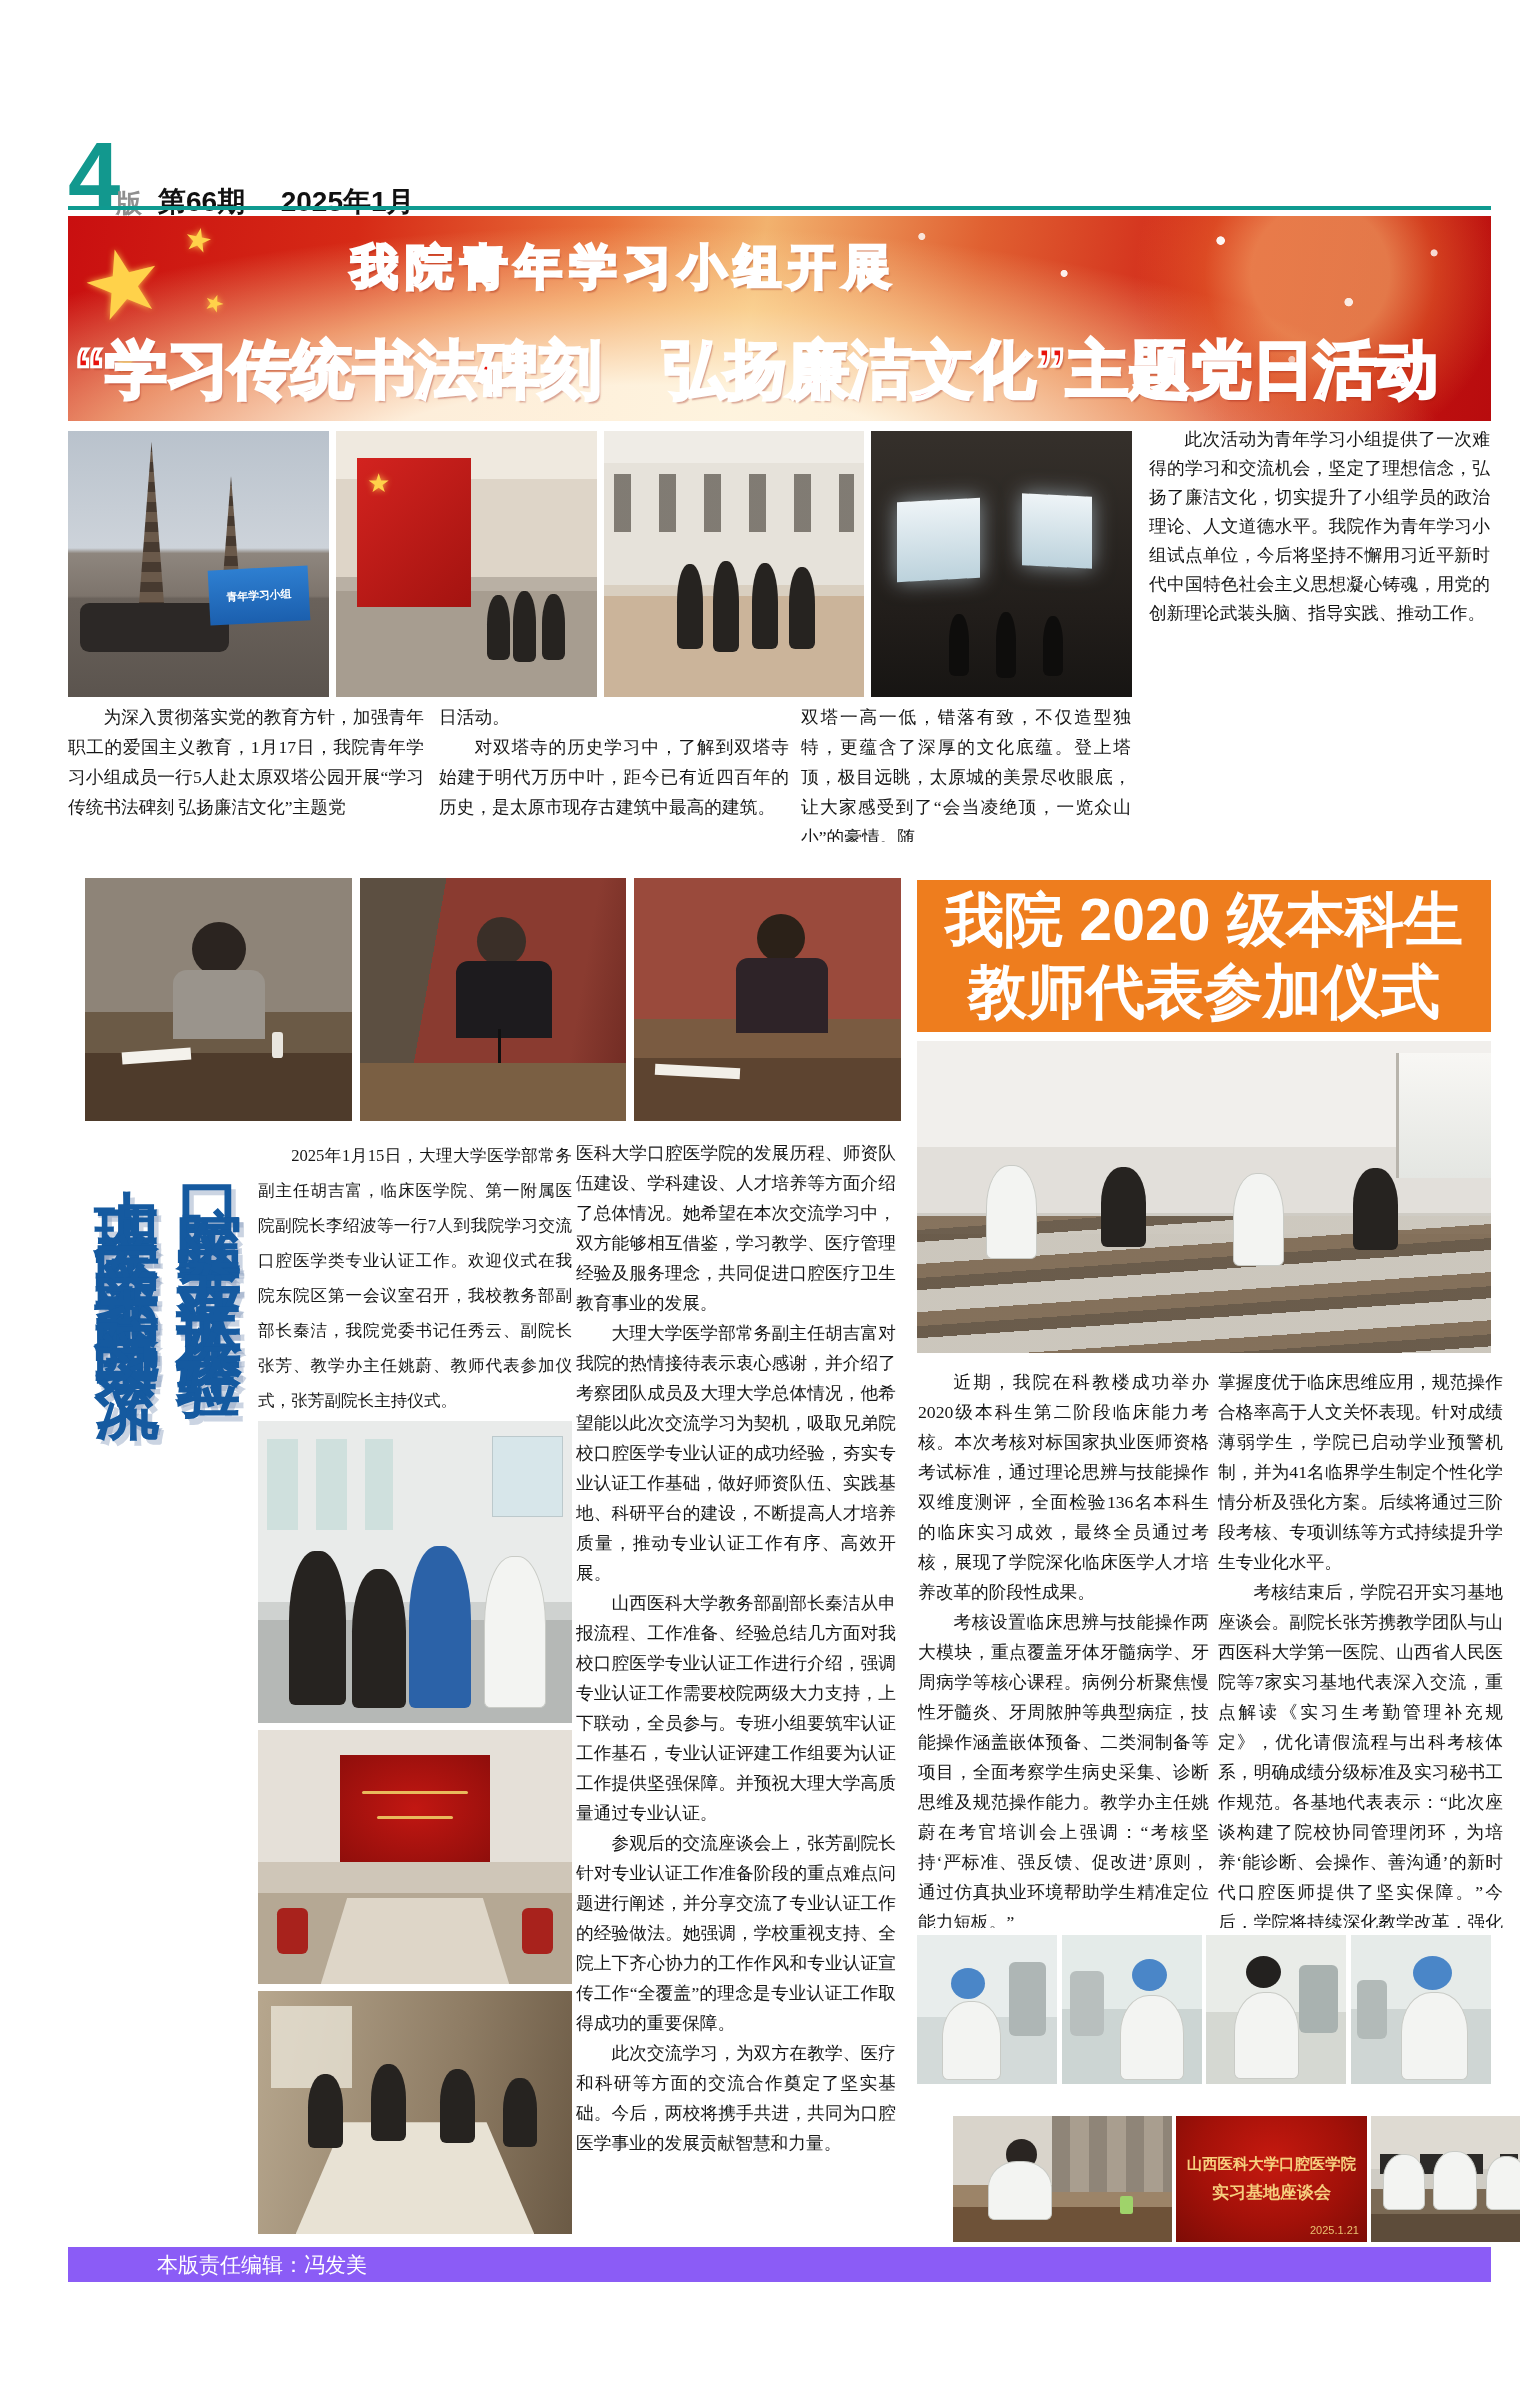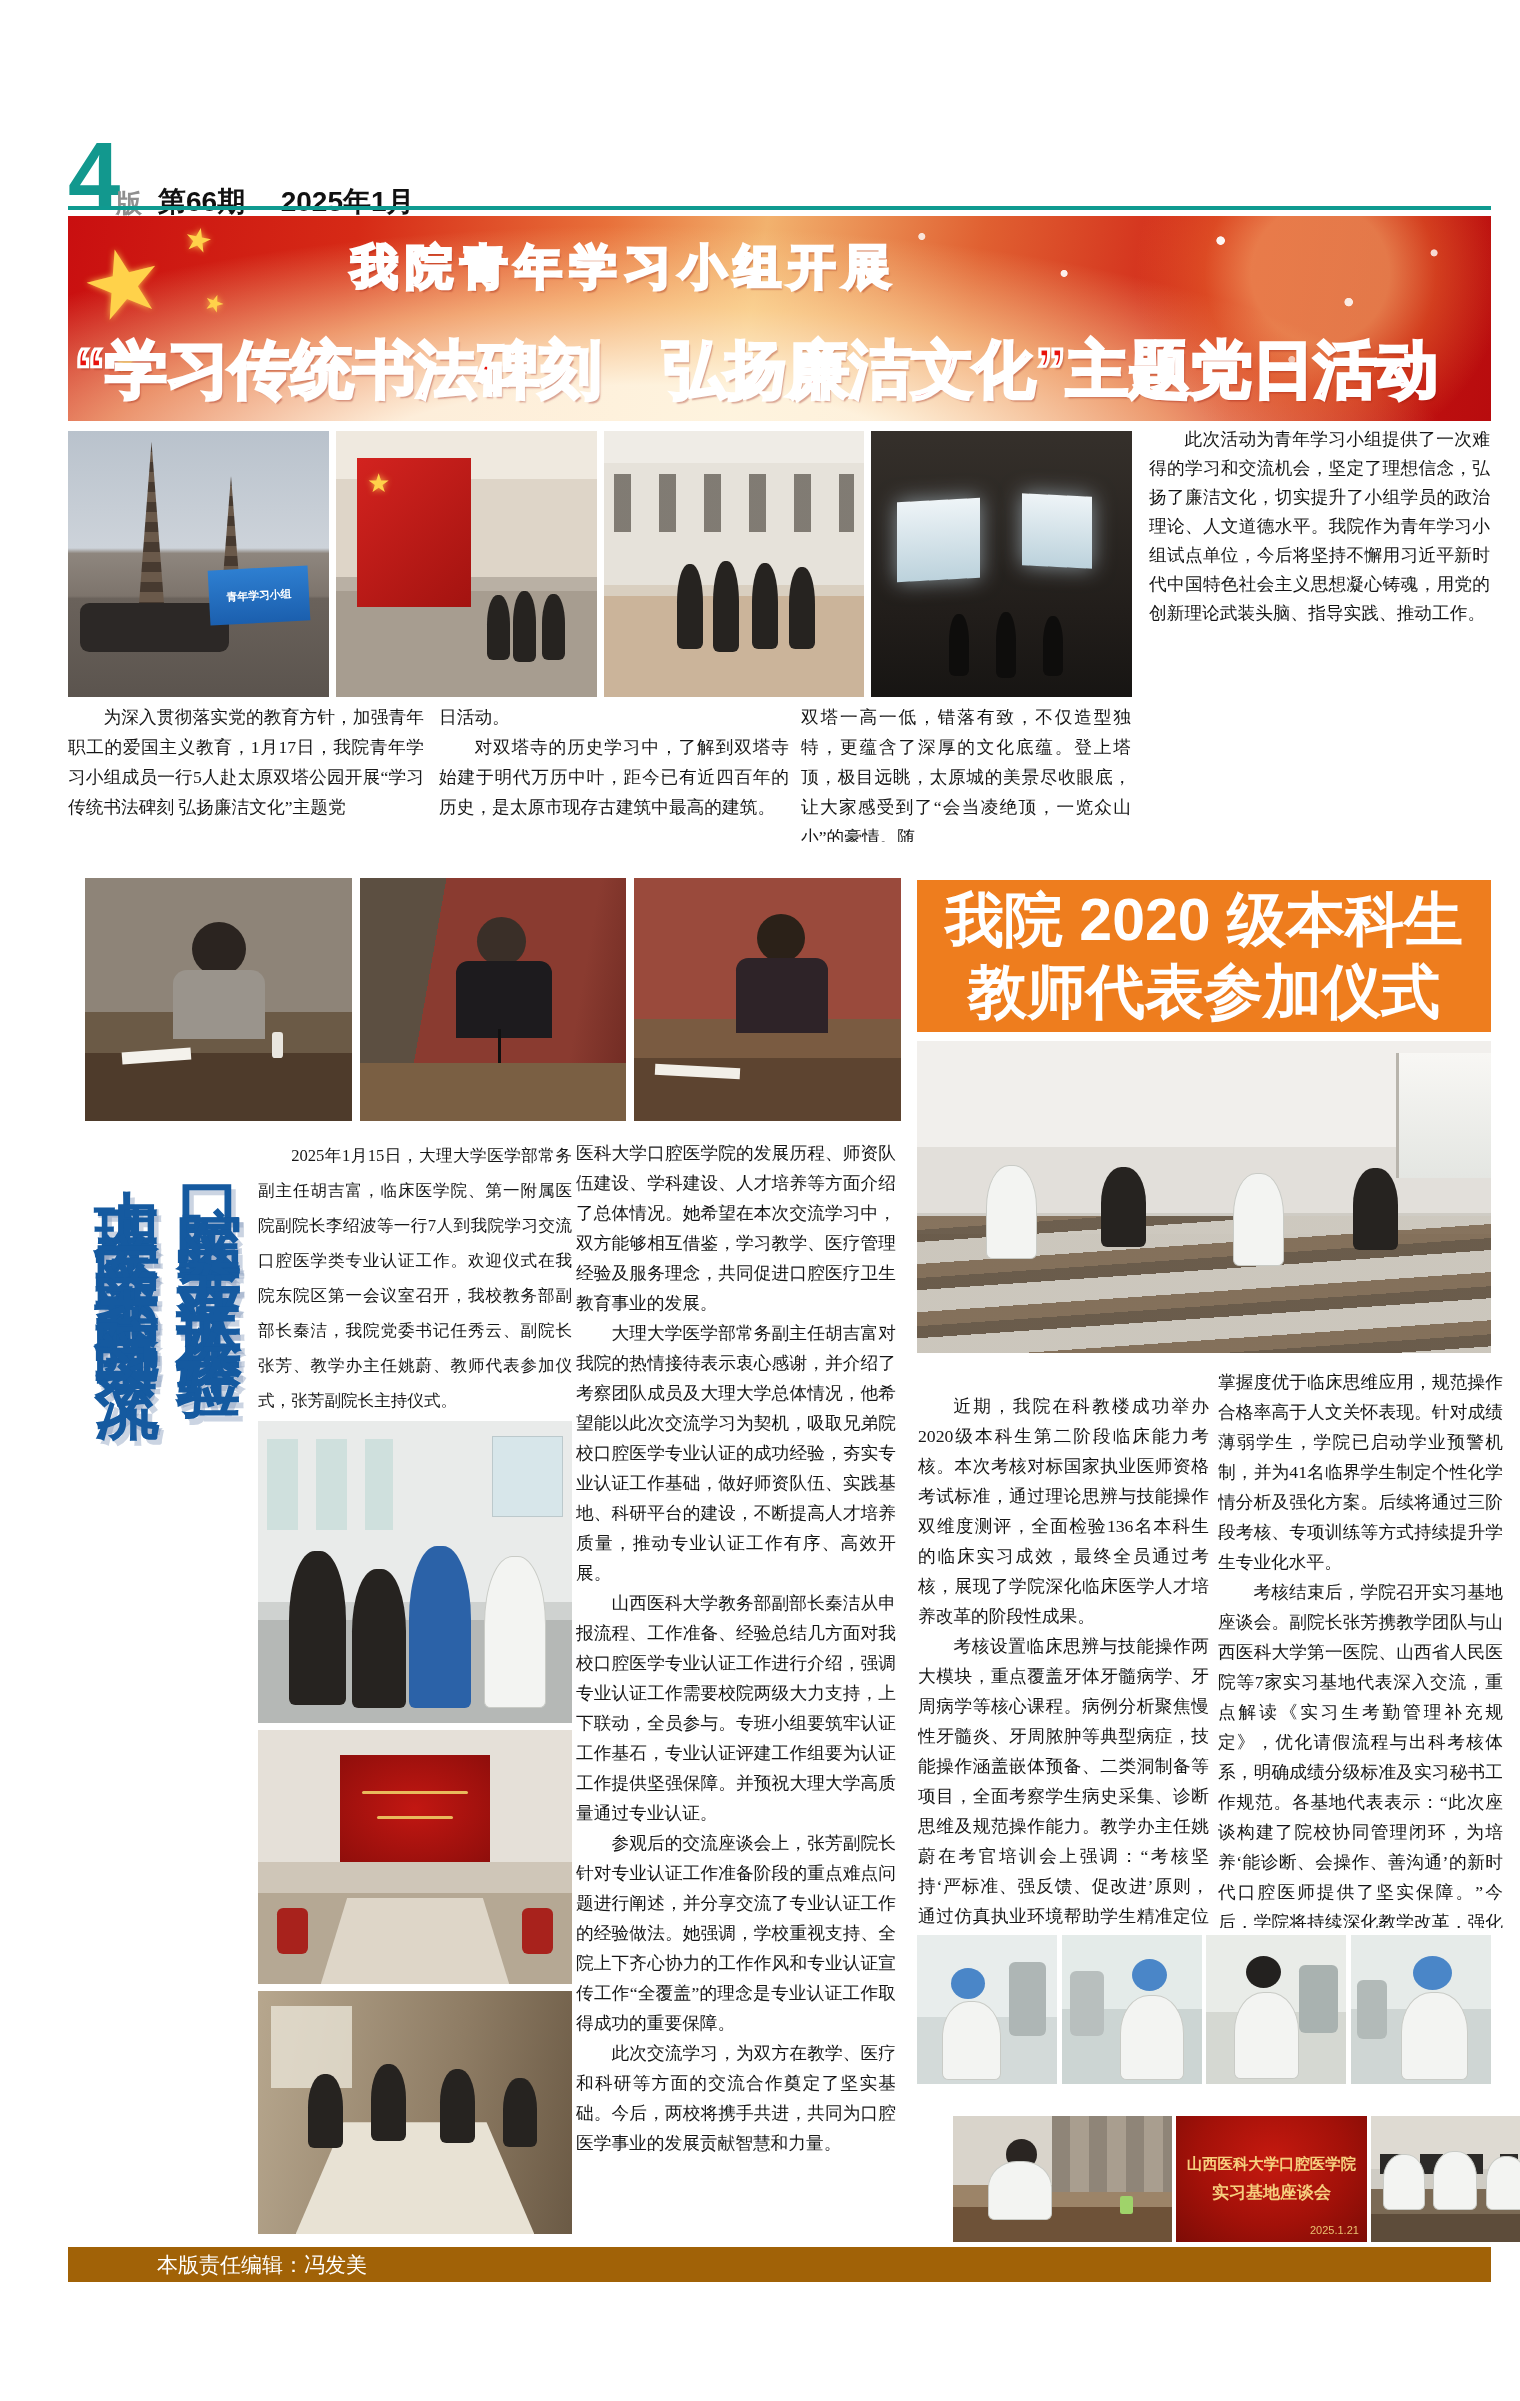--- a/index.html
+++ b/index.html
@@ -52,21 +52,21 @@
   .flagb{background:linear-gradient(#2e7fd1,#1b5fae);display:flex;align-items:center;justify-content:center;transform:rotate(-3deg);}
   .flagb b{color:#fff;font-size:10.8px;font-family:"Liberation Sans",sans-serif;font-weight:bold;}
   .scr{background:linear-gradient(#eef4f7,#bcd2dc);box-shadow:0 0 21.6px rgba(215,240,255,.55);}
   .goldbar{background:#e9b95c;height:3.1px;border-radius:1.5px;}
   .redscreen{background:radial-gradient(ellipse at 50% 35%, #c5190f 0%, #a31109 55%, #7d0c06 100%);
     display:flex;flex-direction:column;align-items:center;justify-content:center;}
   .redscreen .l1{color:#f6cf7e;font-size:15.4px;font-family:"Liberation Sans",sans-serif;font-weight:bold;}
   .redscreen .l2{color:#f6cf7e;font-size:17px;font-family:"Liberation Sans",sans-serif;font-weight:bold;margin-top:6.2px;}
   .redscreen .dt{position:absolute;right:8px;bottom:6.2px;color:#e8c070;font-size:11px;font-family:"Liberation Sans",sans-serif;}
   
-  .footer{background:#a16207;color:#ffffff;display:flex;align-items:center;
+  .footer{background:#8b5cf6;color:#ffffff;display:flex;align-items:center;
     font-family:"Liberation Sans","DejaVu Sans",sans-serif;font-size:21px;}
 </style>
 </head>
 <body>
 
 <div class="abs hd num4" style="left:68px;top:129px;">4</div>
 <div class="abs hd" style="left:116px;top:186px;font-size:26px;color:#8f8f8f;">版</div>
 <div class="abs hd" style="left:158px;top:183px;font-size:28px;color:#111;">
   <span>第66期</span>
   <span style="display:inline-block;width:20px;"></span>
@@ -199,21 +199,21 @@
 
 <div class="ph" style="left:917px;top:1041px;width:574px;height:312px;background:linear-gradient(#f1efec 0 34%,#e2dfda 34% 55%,#cfccc5 55% 62%,#bdb9b1 62% 100%);">
   <i class="shp" style="right:0;top:4%;width:16%;height:40%;background:linear-gradient(#f8f7f4,#e4e6e2);border-left:3.1px solid #b8b4ac;"></i>
   <i class="shp" style="left:0;bottom:0;width:100%;height:44%;background:repeating-linear-gradient(176deg,rgba(122,100,76,.85) 0 14px,rgba(92,76,58,.85) 14px 26px,rgba(205,200,190,.9) 26px 48px);"></i>
   <i class="shp figw" style="left:12%;bottom:30%;width:49px;height:92px;"></i>
   <i class="shp figd" style="left:32%;bottom:34%;width:45px;height:80px;"></i>
   <i class="shp figw" style="left:55%;bottom:28%;width:49px;height:91px;"></i>
   <i class="shp figd" style="left:76%;bottom:33%;width:45px;height:82px;"></i>
 </div>
 
-<div class="abs txt" style="left:918px;top:1367px;width:291px;height:561px;margin-top:24px;">
+<div class="abs txt" style="left:918px;top:1367px;width:291px;height:561px;">
   <p class="ind">近期，我院在科教楼成功举办2020级本科生第二阶段临床能力考核。本次考核对标国家执业医师资格考试标准，通过理论思辨与技能操作双维度测评，全面检验136名本科生的临床实习成效，最终全员通过考核，展现了学院深化临床医学人才培养改革的阶段性成果。</p>
   <p class="ind">考核设置临床思辨与技能操作两大模块，重点覆盖牙体牙髓病学、牙周病学等核心课程。病例分析聚焦慢性牙髓炎、牙周脓肿等典型病症，技能操作涵盖嵌体预备、二类洞制备等项目，全面考察学生病史采集、诊断思维及规范操作能力。教学办主任姚蔚在考官培训会上强调：“考核坚持‘严标准、强反馈、促改进’原则，通过仿真执业环境帮助学生精准定位能力短板。”</p>
 
 </div>
 <div class="abs txt" style="left:1218px;top:1367px;width:285px;height:561px;">
   <p>掌握度优于临床思维应用，规范操作合格率高于人文关怀表现。针对成绩薄弱学生，学院已启动学业预警机制，并为41名临界学生制定个性化学情分析及强化方案。后续将通过三阶段考核、专项训练等方式持续提升学生专业化水平。</p>
   <p class="ind">考核结束后，学院召开实习基地座谈会。副院长张芳携教学团队与山西医科大学第一医院、山西省人民医院等7家实习基地代表深入交流，重点解读《实习生考勤管理补充规定》，优化请假流程与出科考核体系，明确成绩分级标准及实习秘书工作规范。各基地代表表示：“此次座谈构建了院校协同管理闭环，为培养‘能诊断、会操作、善沟通’的新时代口腔医师提供了坚实保障。”今后，学院将持续深化教学改革，强化学科建设，为培养高素质口腔医学人才不懈努力。</p>
 </div>
 
 <div class="row" style="left:917px;top:1935px;width:574px;height:149px;gap:4.6px;">

